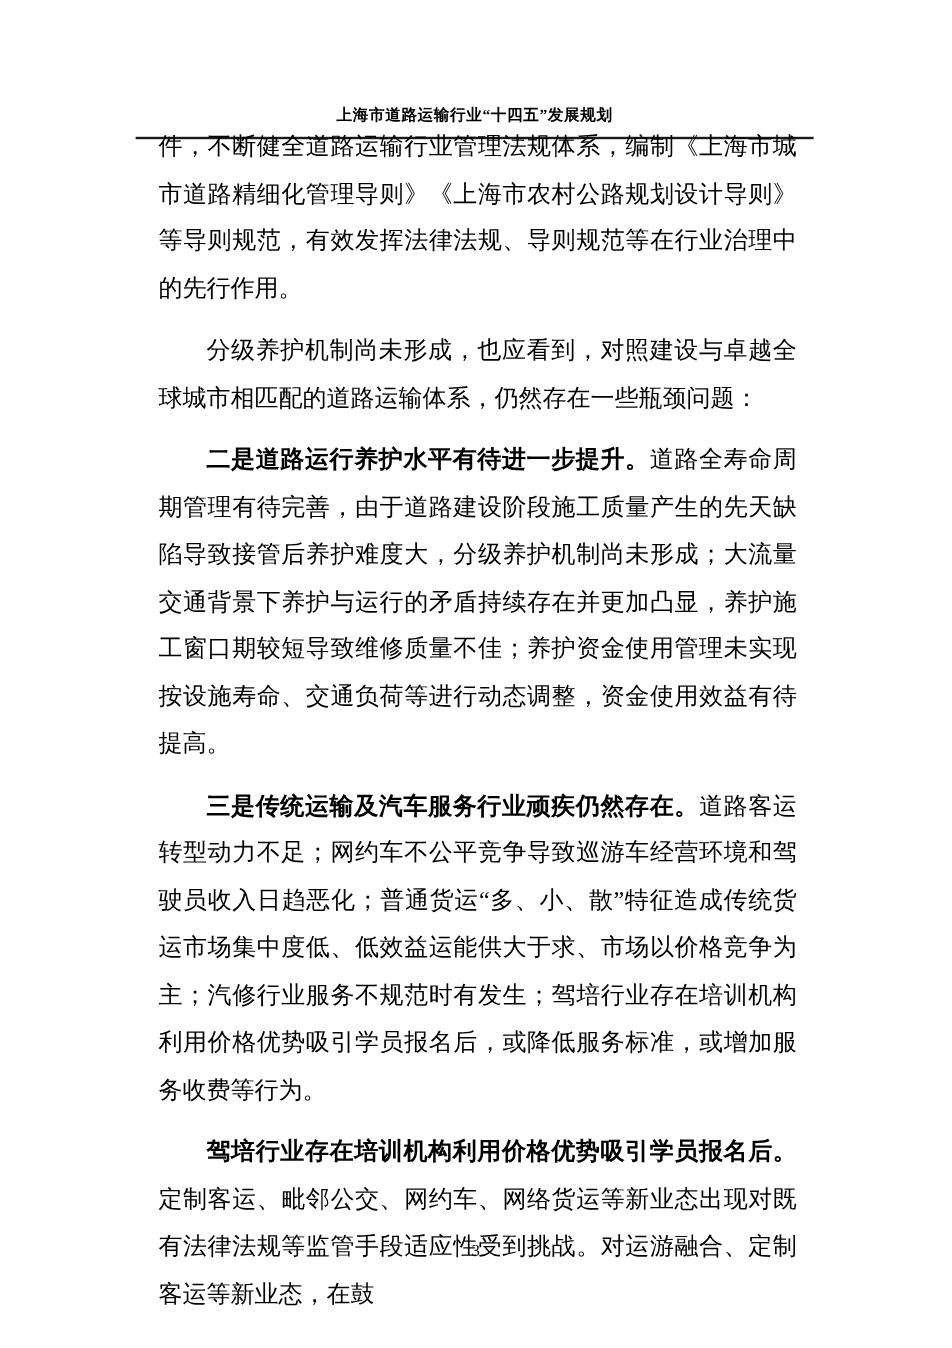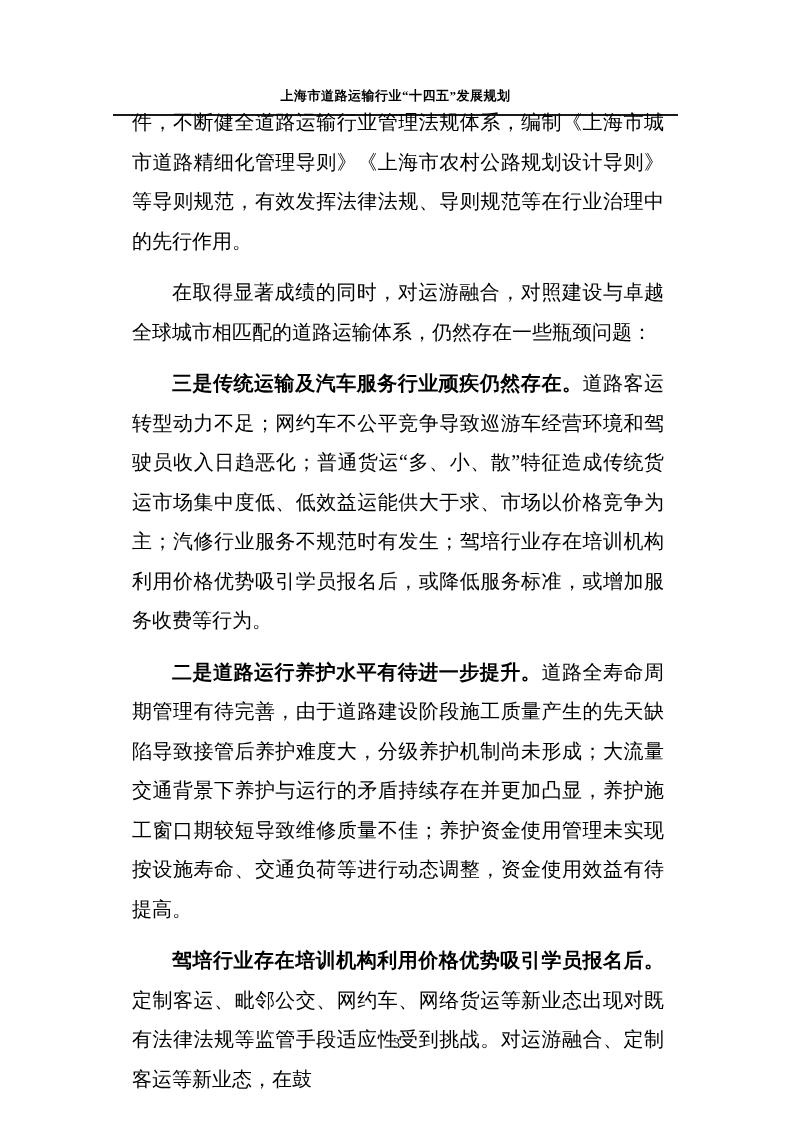--- a/index.html
+++ b/index.html
@@ -63,23 +63,23 @@
 <body>
 
 <div class="page">
 
   <div class="header">
     <span>上海市道路运输行业“十四五”发展规划</span>
   </div>
 
   <div class="content">
       <p><span>件，不断健全道路运输行业管理法规体系，编制《上海市城市道路精细化管理导则》《上海市农村公路规划设计导则》等导则规范，有效发挥法律法规、导则规范等在行业治理中的先行作用。</span></p>
-      <p class="indent"><span>在取得显著成绩的同时，对运游融合，对照建设与卓越全球城市相匹配的道路运输体系，仍然存在一些瓶颈问题：</span></p>
+      <p class="indent"><span>分级养护机制尚未形成，也应看到，对照建设与卓越全球城市相匹配的道路运输体系，仍然存在一些瓶颈问题：</span></p>
+      <p class="indent"><span class="lead">二是道路运行养护水平有待进一步提升。</span><span>道路全寿命周期管理有待完善，由于道路建设阶段施工质量产生的先天缺陷导致接管后养护难度大，分级养护机制尚未形成；大流量交通背景下养护与运行的矛盾持续存在并更加凸显，养护施工窗口期较短导致维修质量不佳；养护资金使用管理未实现按设施寿命、交通负荷等进行动态调整，资金使用效益有待提高。</span></p>
       <p class="indent"><span class="lead">三是传统运输及汽车服务行业顽疾仍然存在。</span><span>道路客运转型动力不足；网约车不公平竞争导致巡游车经营环境和驾驶员收入日趋恶化；普通货运“多、小、散”特征造成传统货运市场集中度低、低效益运能供大于求、市场以价格竞争为主；汽修行业服务不规范时有发生；驾培行业存在培训机构利用价格优势吸引学员报名后，或降低服务标准，或增加服务收费等行为。</span></p>
-      <p class="indent"><span class="lead">二是道路运行养护水平有待进一步提升。</span><span>道路全寿命周期管理有待完善，由于道路建设阶段施工质量产生的先天缺陷导致接管后养护难度大，分级养护机制尚未形成；大流量交通背景下养护与运行的矛盾持续存在并更加凸显，养护施工窗口期较短导致维修质量不佳；养护资金使用管理未实现按设施寿命、交通负荷等进行动态调整，资金使用效益有待提高。</span></p>
       <p class="indent"><span class="lead">驾培行业存在培训机构利用价格优势吸引学员报名后。</span><span>定制客运、毗邻公交、网约车、网络货运等新业态出现对既有法律法规等监管手段适应性受到挑战。对运游融合、定制客运等新业态，在鼓</span></p>
     </div>
 
   <div class="footer">
     <span>3</span>
   </div>
 
 </div>
 
 </body></html>

